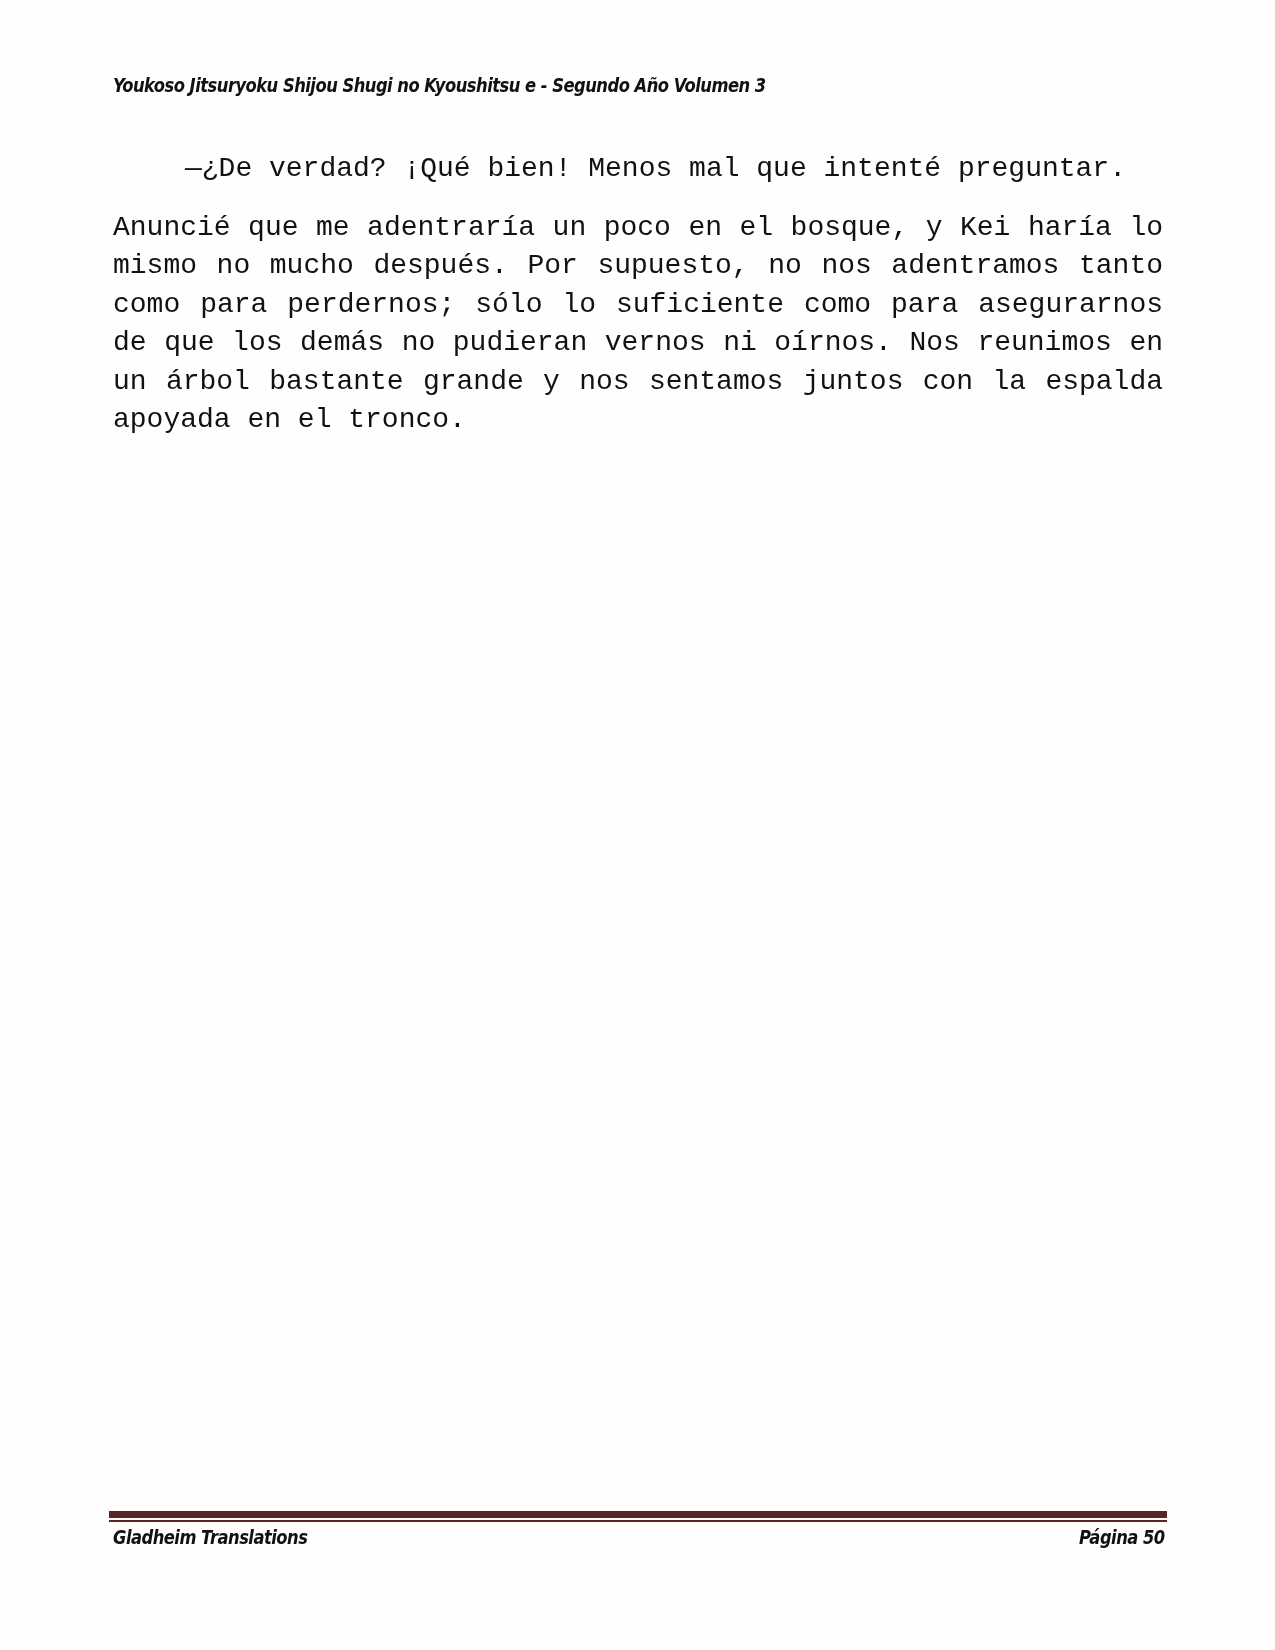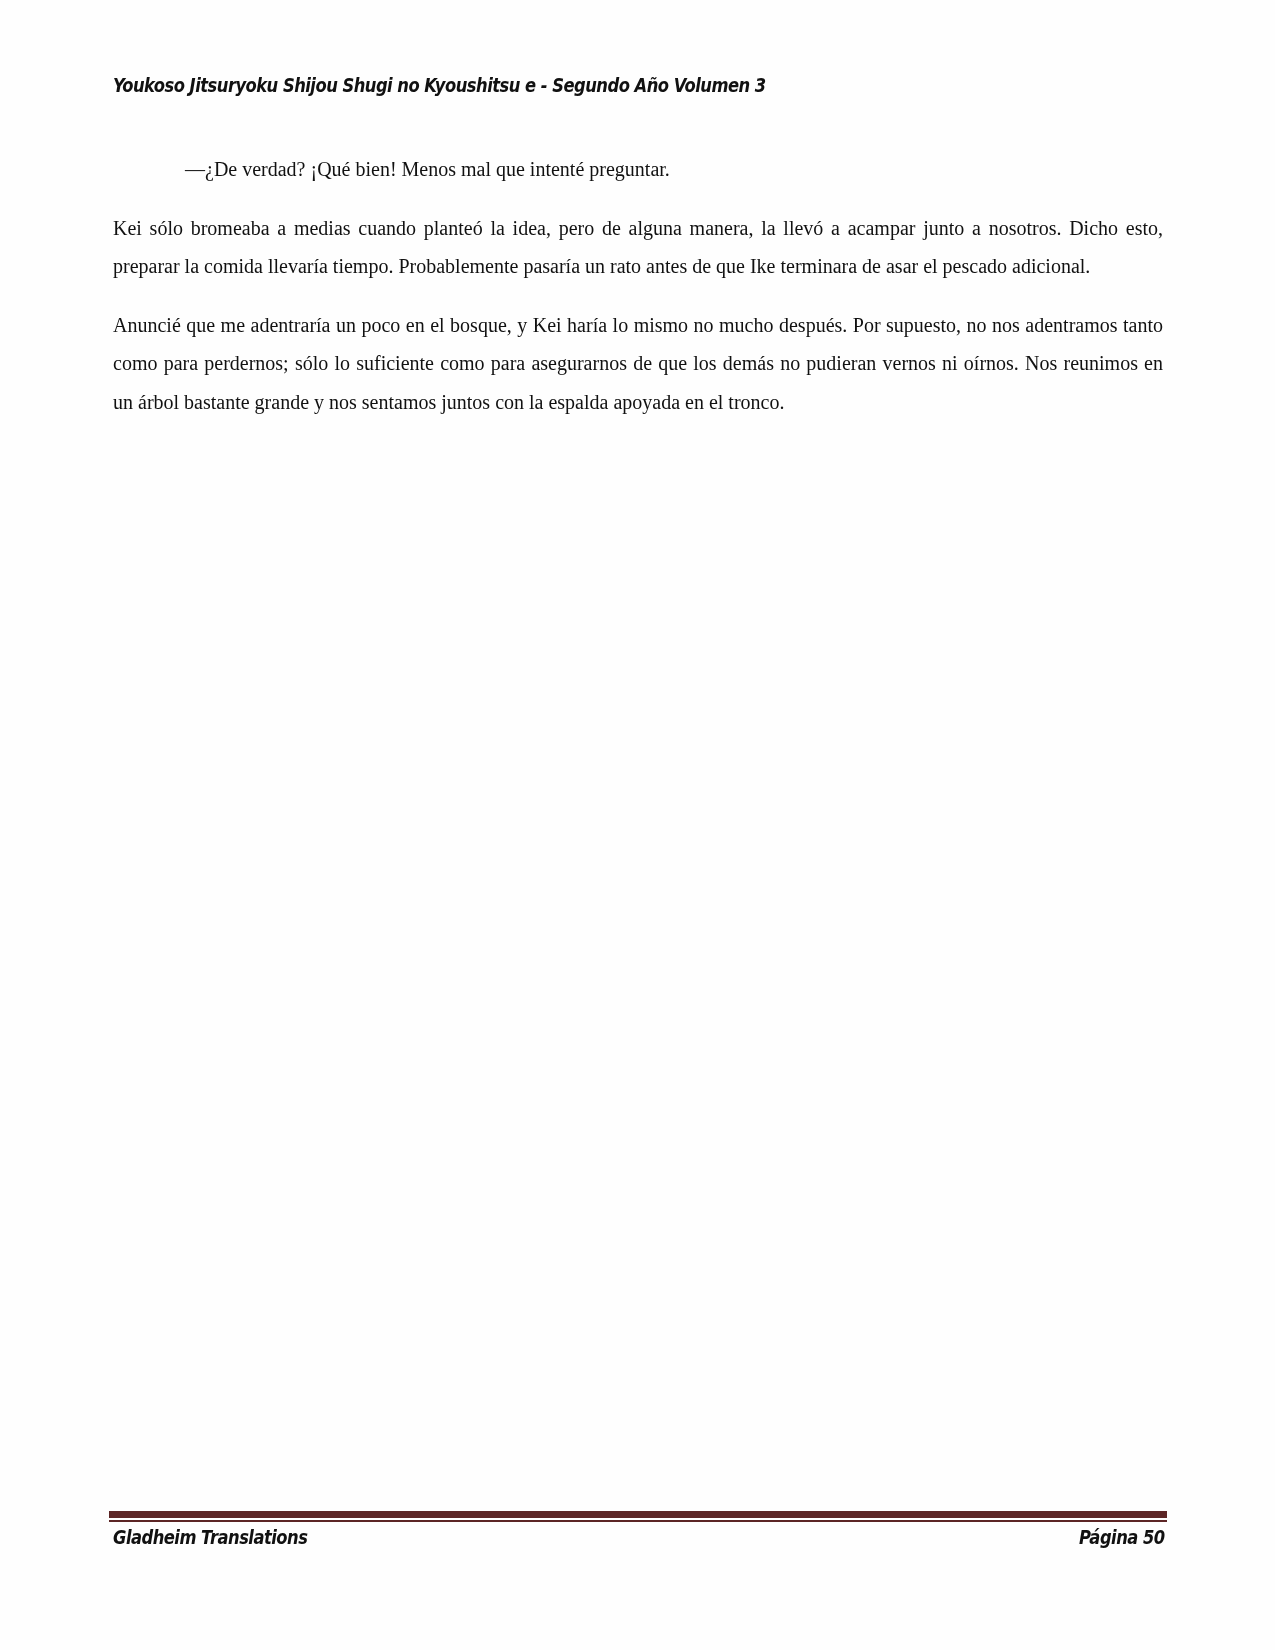--- a/index.html
+++ b/index.html
@@ -5,21 +5,21 @@
   html, body { margin: 0; padding: 0; background: #fefefe; }
   body { width: 1275px; height: 1650px; position: relative; overflow: hidden; }
   .header {
     position: absolute; left: 113px; top: 74px; width: 1050px;
     font-family: "DejaVu Sans", sans-serif; font-weight: bold; font-style: italic;
     font-size: 19px; color: #111; letter-spacing: -0.6px;
     transform: scaleX(0.86); transform-origin: left top; white-space: nowrap;
   }
   .body {
     position: absolute; left: 113px; top: 150px; width: 1050px;
-    font-family: Liberation Serif, serif; font-size: 20px; line-height: 38.5px;
+    font-family: Liberation Mono, monospace; font-size: 28px; line-height: 38.5px;
     color: #111; text-align: justify;
   }
   .body p { margin: 0 0 20px 0; }
   .body p.dialog { text-indent: 72px; }
   .footer-rule {
     position: absolute; left: 109px; top: 1511px; width: 1058px; height: 7px;
     background: #5c2525;
   }
   .footer-rule2 {
     position: absolute; left: 109px; top: 1520px; width: 1058px; height: 2px;
@@ -33,20 +33,19 @@
   .footer-left { left: 113px; transform: scaleX(0.86); transform-origin: left top; }
   .footer-right { right: 110px; transform: scaleX(0.86); transform-origin: right top; }
 </style>
 </head>
 <body>
 
 <div class="header">Youkoso Jitsuryoku Shijou Shugi no Kyoushitsu e - Segundo Año Volumen 3</div>
 
 <div class="body">
   <p class="dialog">—¿De verdad? ¡Qué bien! Menos mal que intenté preguntar.</p>
-  <p>Kei sólo bromeaba a medias cuando planteó la idea, pero de alguna manera, la llevó a acampar junto a nosotros. Dicho esto, preparar la comida llevaría tiempo. Probablemente pasaría un rato antes de que Ike terminara de asar el pescado adicional.</p>
   <p>Anuncié que me adentraría un poco en el bosque, y Kei haría lo mismo no mucho después. Por supuesto, no nos adentramos tanto como para perdernos; sólo lo suficiente como para asegurarnos de que los demás no pudieran vernos ni oírnos. Nos reunimos en un árbol bastante grande y nos sentamos juntos con la espalda apoyada en el tronco.</p>
 </div>
 
 <div class="footer-rule"></div>
 <div class="footer-rule2"></div>
 <div class="footer-left">Gladheim Translations</div>
 <div class="footer-right">Página 50</div>
 
 </body></html>

